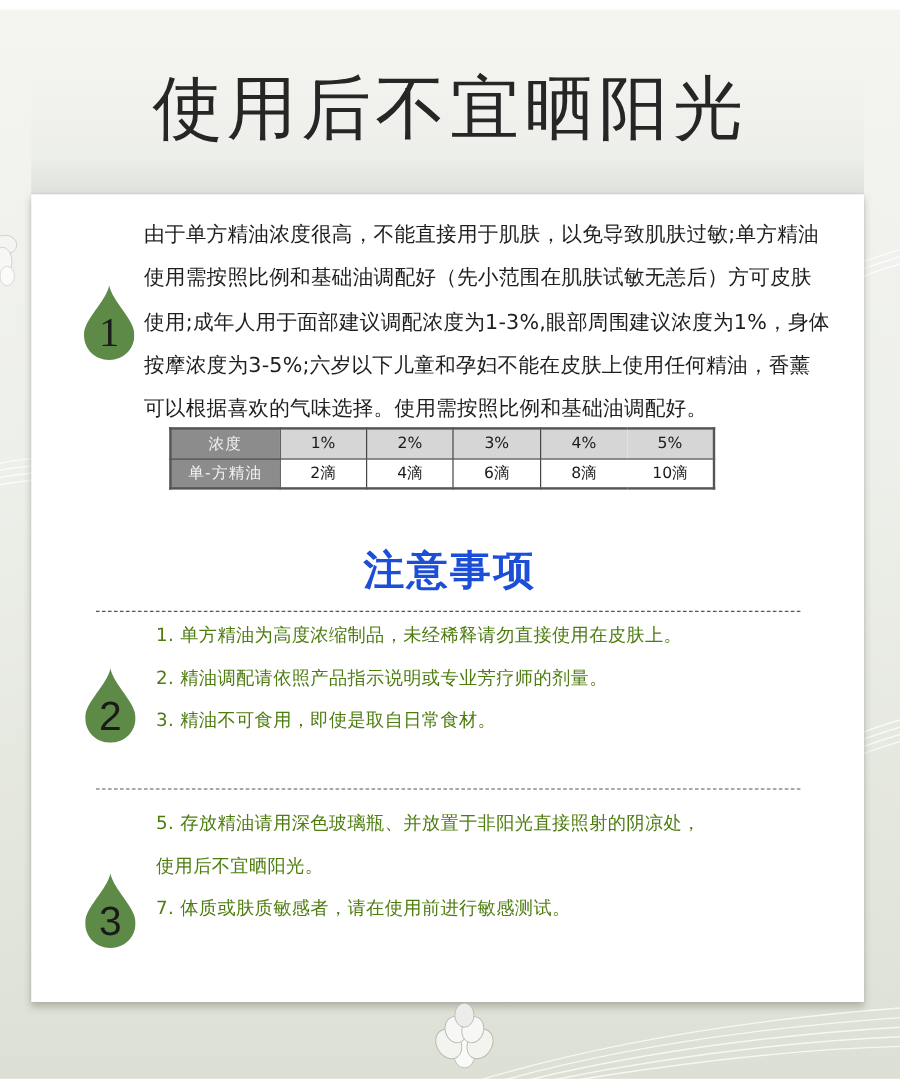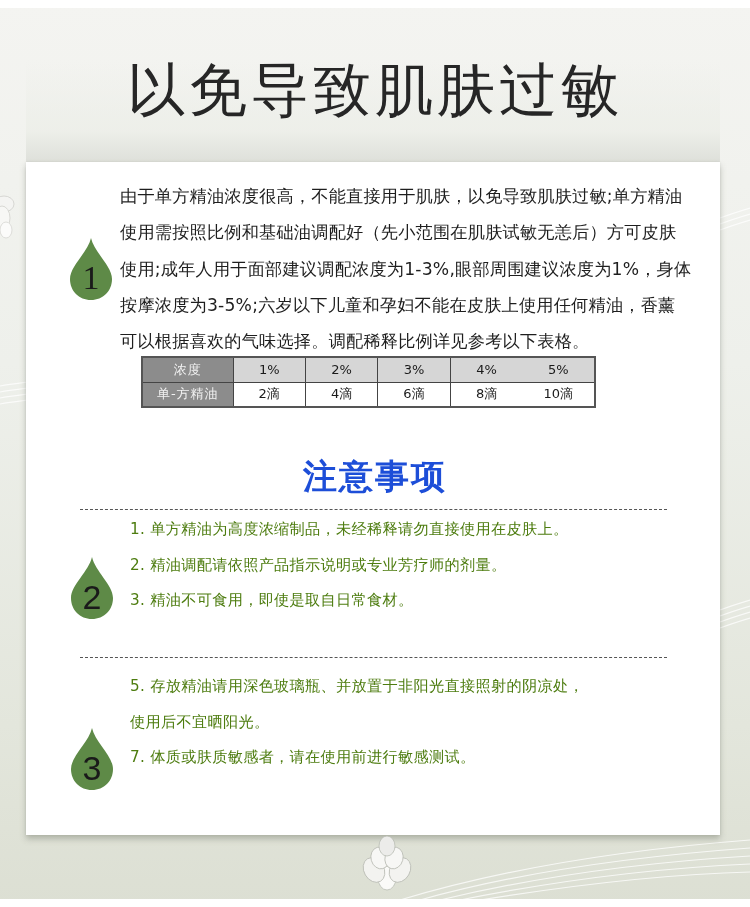--- a/index.html
+++ b/index.html
@@ -106,37 +106,37 @@
   </g>
 </svg>
 
 <svg class="swoosh" style="left:0;top:190px" width="20" height="60" viewBox="0 0 20 60">
   <ellipse cx="4" cy="14" rx="10" ry="8" fill="#f4f4f2" stroke="#cfcfcb" stroke-width="0.8"></ellipse>
   <ellipse cx="2" cy="28" rx="8" ry="12" fill="#f7f7f5" stroke="#d0d0cc" stroke-width="0.8"></ellipse>
   <ellipse cx="6" cy="40" rx="6" ry="8" fill="#fbfbfa" stroke="#d6d6d2" stroke-width="0.8"></ellipse>
 </svg>
 
 <div class="header-band"></div>
-<h1 class="page-title">以免导致肌肤过敏</h1>
+<h1 class="page-title">使用后不宜晒阳光</h1>
 
 <div class="card"></div>
 
 <div class="drop" style="left:70px;top:238px;">
   <svg width="42" height="62" viewBox="0 0 42 62">
     <path d="M21 0 C 24 14, 42 28, 42 41 C 42 53, 33 62, 21 62 C 9 62, 0 53, 0 41 C 0 28, 18 14, 21 0 Z" fill="#5e8a47"></path>
   </svg>
   <span class="num">1</span>
 </div>
 
 <div class="intro">
   <p>由于单方精油浓度很高，不能直接用于肌肤，以免导致肌肤过敏;单方精油</p>
   <p>使用需按照比例和基础油调配好（先小范围在肌肤试敏无恙后）方可皮肤</p>
   <p>使用;成年人用于面部建议调配浓度为1-3%,眼部周围建议浓度为1%，身体</p>
   <p>按摩浓度为3-5%;六岁以下儿童和孕妇不能在皮肤上使用任何精油，香薰</p>
-  <p>可以根据喜欢的气味选择。调配稀释比例详见参考以下表格。</p>
+  <p>可以根据喜欢的气味选择。使用需按照比例和基础油调配好。</p>
 </div>
 
 <table class="ratio">
   <tbody>
       <tr class="hdr">
     <td class="rowhead">浓度</td>
     <td class="val">1%</td>
     <td class="val">2%</td>
     <td class="val">3%</td>
     <td class="val nb-r">4%</td>

